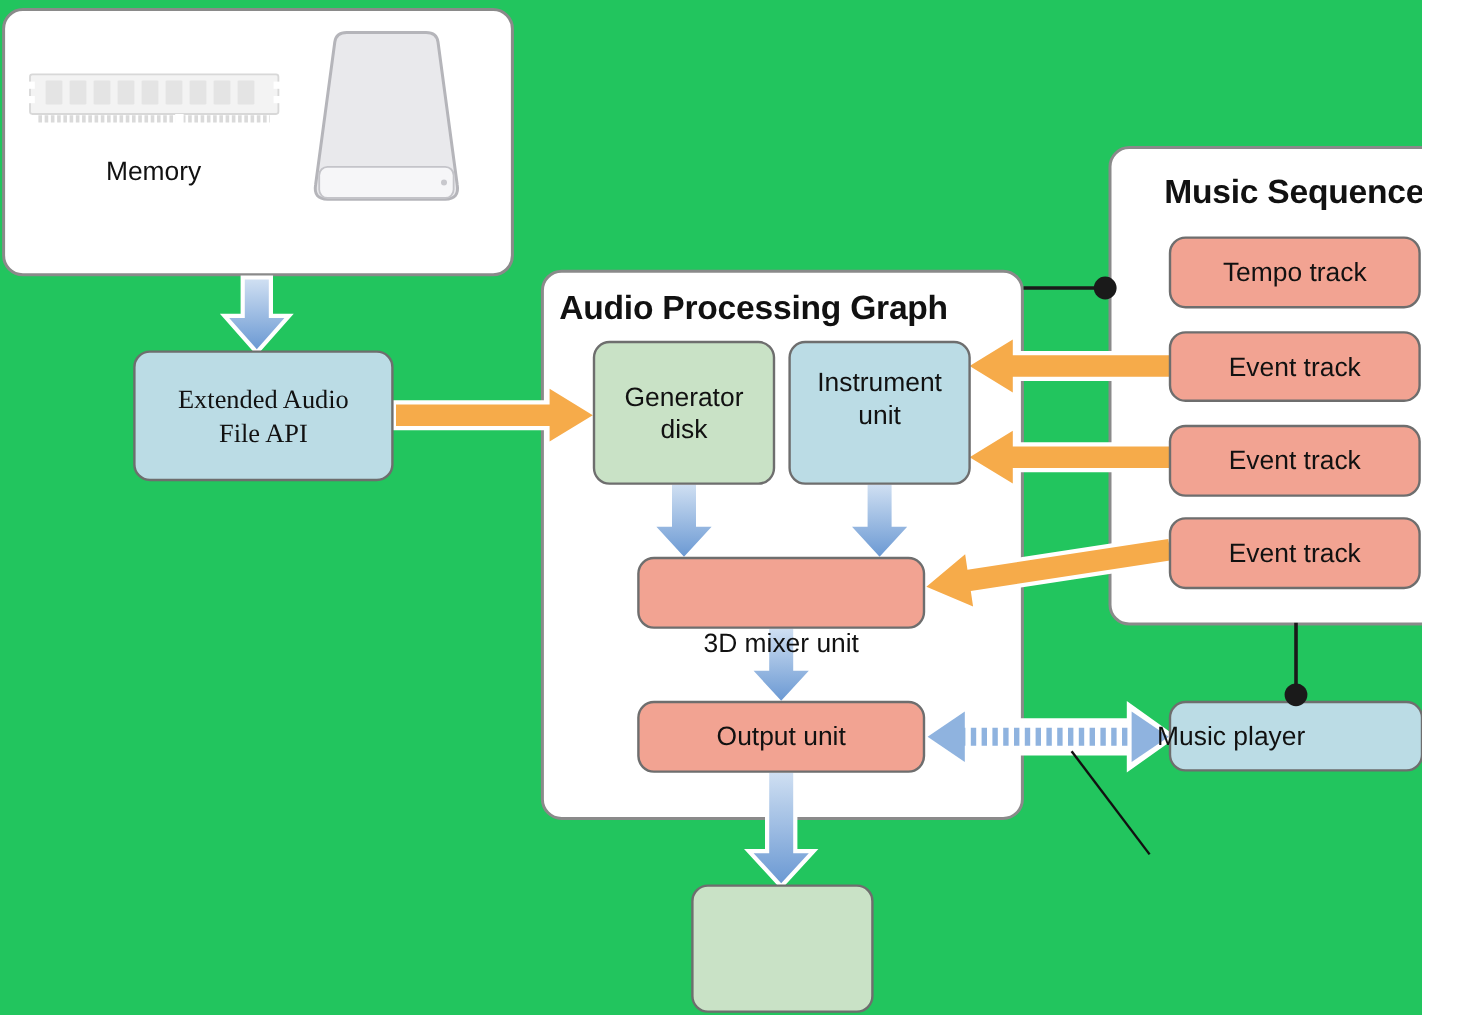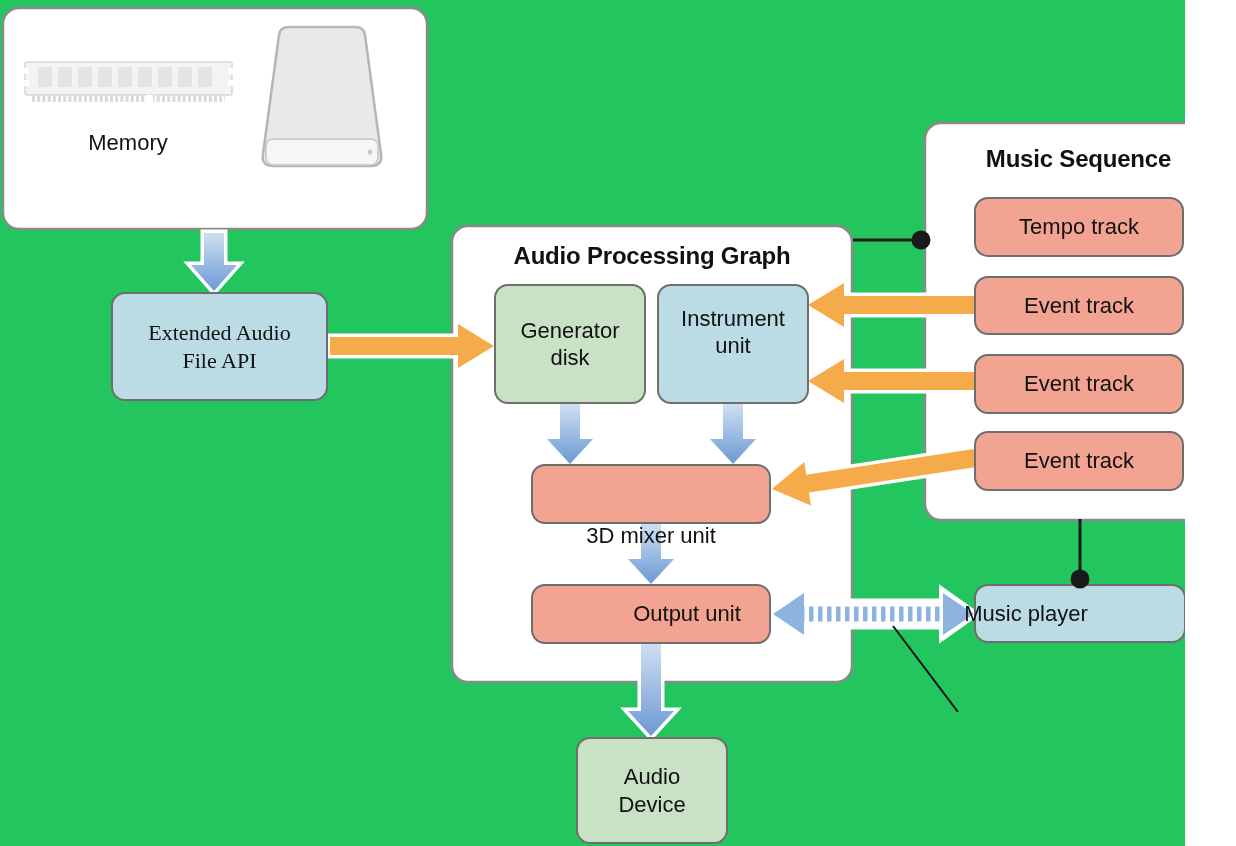--- a/index.html
+++ b/index.html
@@ -7,21 +7,21 @@
     position:relative; width:1185px; height:846px;
     font-family:"Liberation Sans", sans-serif;
     color:#111; overflow:hidden; background:#22c55e;
   }
   .canvas svg { position:absolute; left:0; top:0; }
   .lbl {
     position:absolute; display:flex; align-items:center; justify-content:center;
     text-align:center; white-space:pre-line; font-size:22px; line-height:1.25;
     color:#111; z-index:2;
   }
-  .lbl.title { font-weight:bold; font-size:24px; letter-spacing:-0.2px; }
+  .lbl.title { font-weight:bold; font-size:28px; letter-spacing:-0.2px; }
   .lbl.small { font-size:18px; justify-content:flex-start; text-align:left; }
 </style>
 </head>
 <body>
 
 <div class="canvas">
 
   <svg width="1236" height="846" viewBox="0 0 1236 846">
     <defs>
       <linearGradient id="bluegrad" x1="0" y1="0" x2="0" y2="1">
@@ -127,31 +127,29 @@
       <rect x="266" y="139" width="112" height="26" rx="7" fill="#F6F6F8" stroke="#C4C4C9" stroke-width="1.5"></rect>
       <circle cx="370" cy="152" r="2.5" fill="#C8C8CD"></circle>
     </g>
   </svg>
 
   <div class="lbl" style="left:48px;top:128px;width:160px;height:30px;">Memory</div>
 
   <div class="lbl" style="left:112px;top:293px;width:215px;height:107px;font-family:Liberation Serif, serif;">Extended Audio
 File API</div>
 
-  <div class="lbl title" style="left:452px;top:240px;width:400px;height:32px;">Audio Processing Graph</div>
+  <div class="lbl title" style="left:428px;top:240px;width:400px;height:32px;">Audio Processing Graph</div>
   <div class="lbl" style="left:495px;top:285px;width:150px;height:118px;">Generator
 disk</div>
   <div class="lbl" style="left:658px;top:273px;width:150px;height:118px;">Instrument
 unit</div>
   <div class="lbl" style="left:532px;top:465px;width:238px;height:58px;margin-top:42px;">3D mixer unit</div>
-  <div class="lbl" style="left:532px;top:585px;width:238px;height:58px;padding-left:36px;">Output unit</div>
+  <div class="lbl" style="left:532px;top:585px;width:238px;height:58px;">Output unit</div>
 
   <div class="lbl title" style="left:925px;top:143px;width:307px;height:32px;">Music Sequence</div>
   <div class="lbl" style="left:975px;top:198px;width:208px;height:58px;">Tempo track</div>
   <div class="lbl" style="left:975px;top:277px;width:208px;height:57px;">Event track</div>
   <div class="lbl" style="left:975px;top:355px;width:208px;height:58px;">Event track</div>
   <div class="lbl" style="left:975px;top:432px;width:208px;height:58px;">Event track</div>
 
   <div class="lbl" style="left:921px;top:585px;width:210px;height:57px;">Music player</div>
-  <div class="lbl" style="left:577px;top:738px;width:150px;height:105px;">Audio
-Device</div>
 
 </div>
 
 </body></html>

